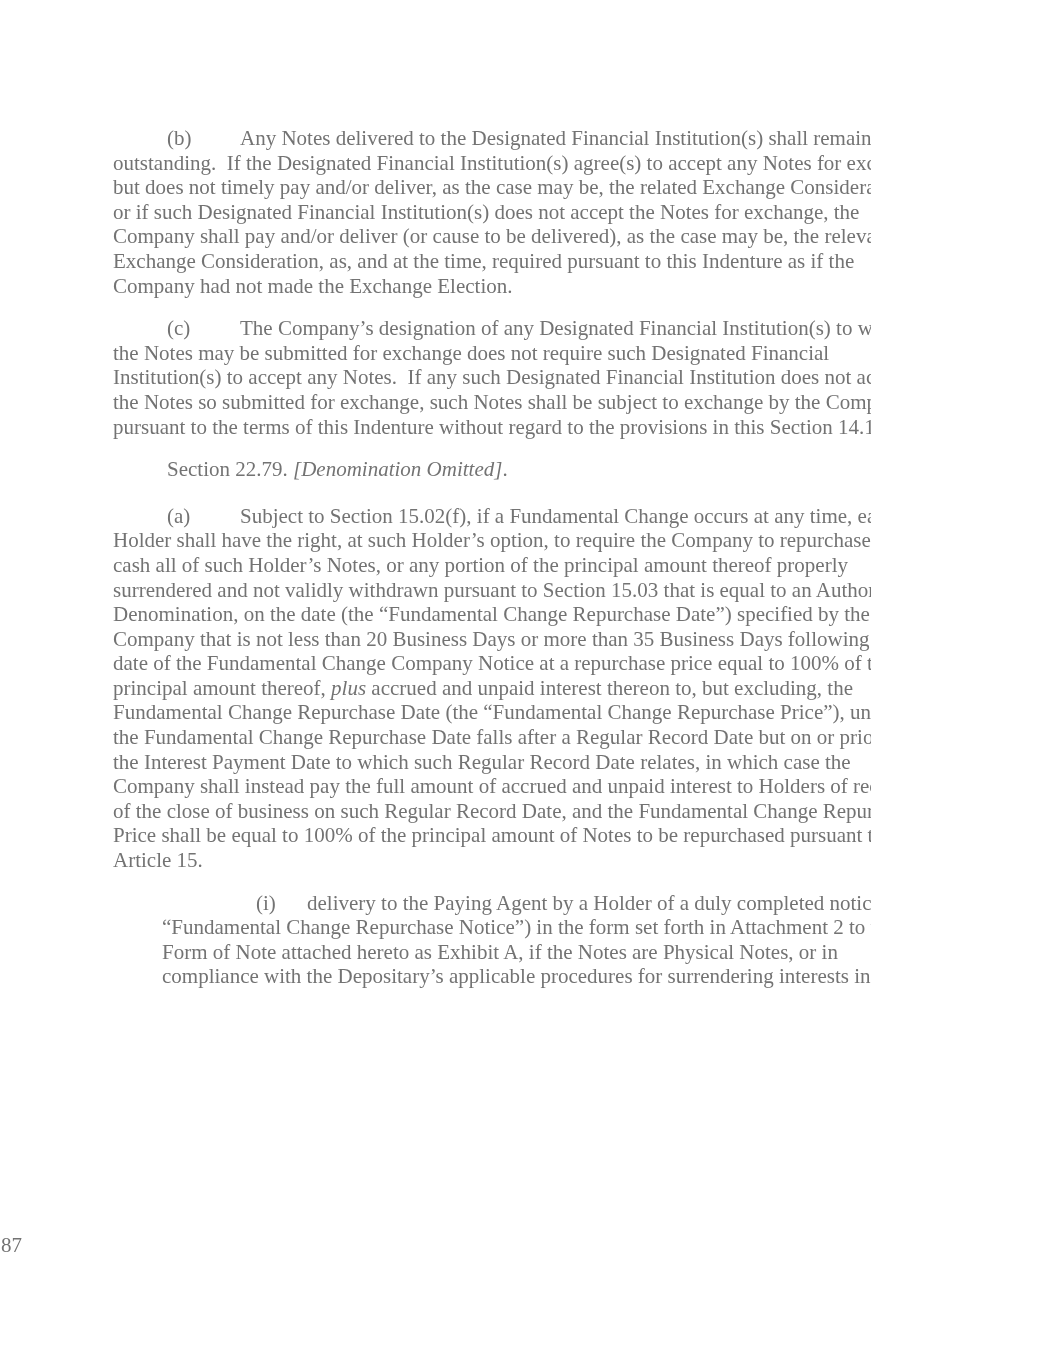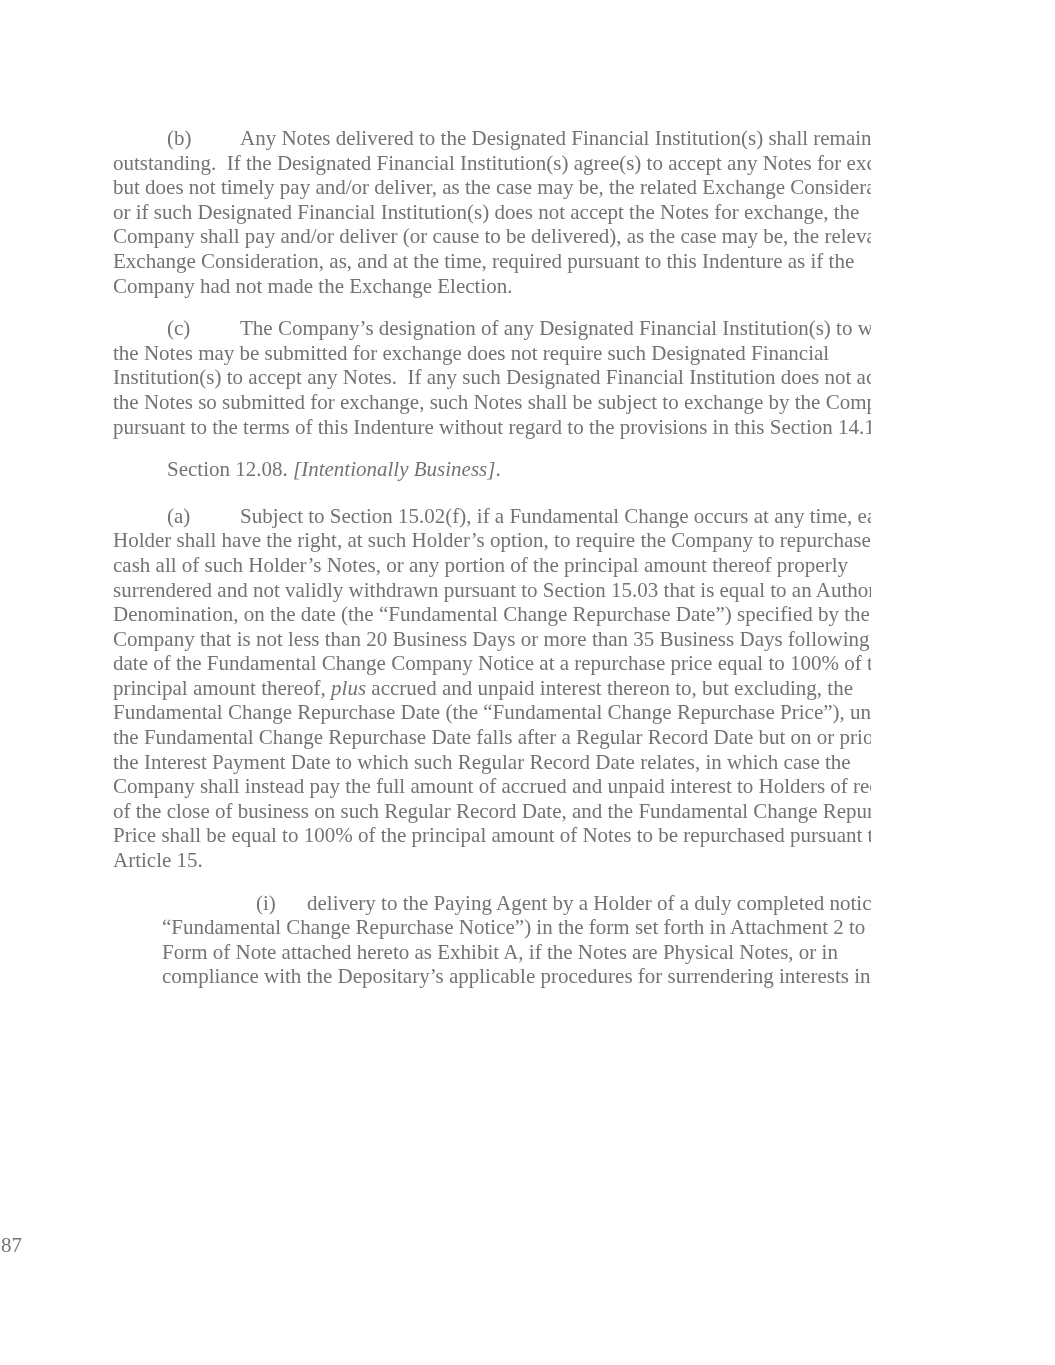--- a/index.html
+++ b/index.html
@@ -71,21 +71,21 @@
 
 <div class="page">
   <div class="content">
 
     <p class="para"><span class="plabel">(b)</span><span><span>Any Notes delivered to the Designated Financial Institution(s) shall remain outstanding.&nbsp; If the Designated Financial Institution(s) agree(s) to accept any Notes for exchange but does not timely pay and/or deliver, as the case may be, the related Exchange Consideration, or if such Designated Financial Institution(s) does not accept the Notes for exchange, the Company shall pay and/or deliver (or cause to be delivered), as the case may be, the relevant Exchange Consideration, as, and at the time, required pursuant to this Indenture as if the Company had not made the Exchange Election.</span></span></p>
 
     <p class="para"><span class="plabel">(c)</span><span><span>The Company’s designation of any Designated Financial Institution(s) to which the Notes may be submitted for exchange does not require such Designated Financial Institution(s) to accept any Notes.&nbsp; If any such Designated Financial Institution does not accept the Notes so submitted for exchange, such Notes shall be subject to exchange by the Company pursuant to the terms of this Indenture without regard to the provisions in this Section 14.12.</span></span></p>
 
 
 
-    <p class="section-line"><span>Section 12.08. </span><span><span class="i">[Intentionally Business]</span><span>.</span></span></p>
+    <p class="section-line"><span>Section 22.79. </span><span><span class="i">[Denomination Omitted]</span><span>.</span></span></p>
 
 
     <p class="para"><span class="plabel">(a)</span><span><span>Subject to Section 15.02(f), if a Fundamental Change occurs at any time, each Holder shall have the right, at such Holder’s option, to require the Company to repurchase for cash all of such Holder’s Notes, or any portion of the principal amount thereof properly surrendered and not validly withdrawn pursuant to Section 15.03 that is equal to an Authorized Denomination, on the date (the </span><span class="b">“Fundamental Change Repurchase Date”</span><span>) specified by the Company that is not less than 20 Business Days or more than 35 Business Days following the date of the Fundamental Change Company Notice at a repurchase price equal to 100% of the principal amount thereof, </span><span class="i">plus</span><span> accrued and unpaid interest thereon to, but excluding, the Fundamental Change Repurchase Date (the </span><span class="b">“Fundamental Change Repurchase Price”</span><span>), unless the Fundamental Change Repurchase Date falls after a Regular Record Date but on or prior to the Interest Payment Date to which such Regular Record Date relates, in which case the Company shall instead pay the full amount of accrued and unpaid interest to Holders of record as of the close of business on such Regular Record Date, and the Fundamental Change Repurchase Price shall be equal to 100% of the principal amount of Notes to be repurchased pursuant to this Article 15.</span></span></p>
 
 
     <p class="para subitem"><span class="ilabel">(i)</span><span><span>delivery to the Paying Agent by a Holder of a duly completed notice (the </span><span class="b">“Fundamental Change Repurchase Notice”</span><span>) in the form set forth in Attachment 2 to the Form of Note attached hereto as Exhibit A, if the Notes are Physical Notes, or in compliance with the Depositary’s applicable procedures for surrendering interests in</span></span></p>
 
   </div>
 
   <div class="page-number">87</div>

